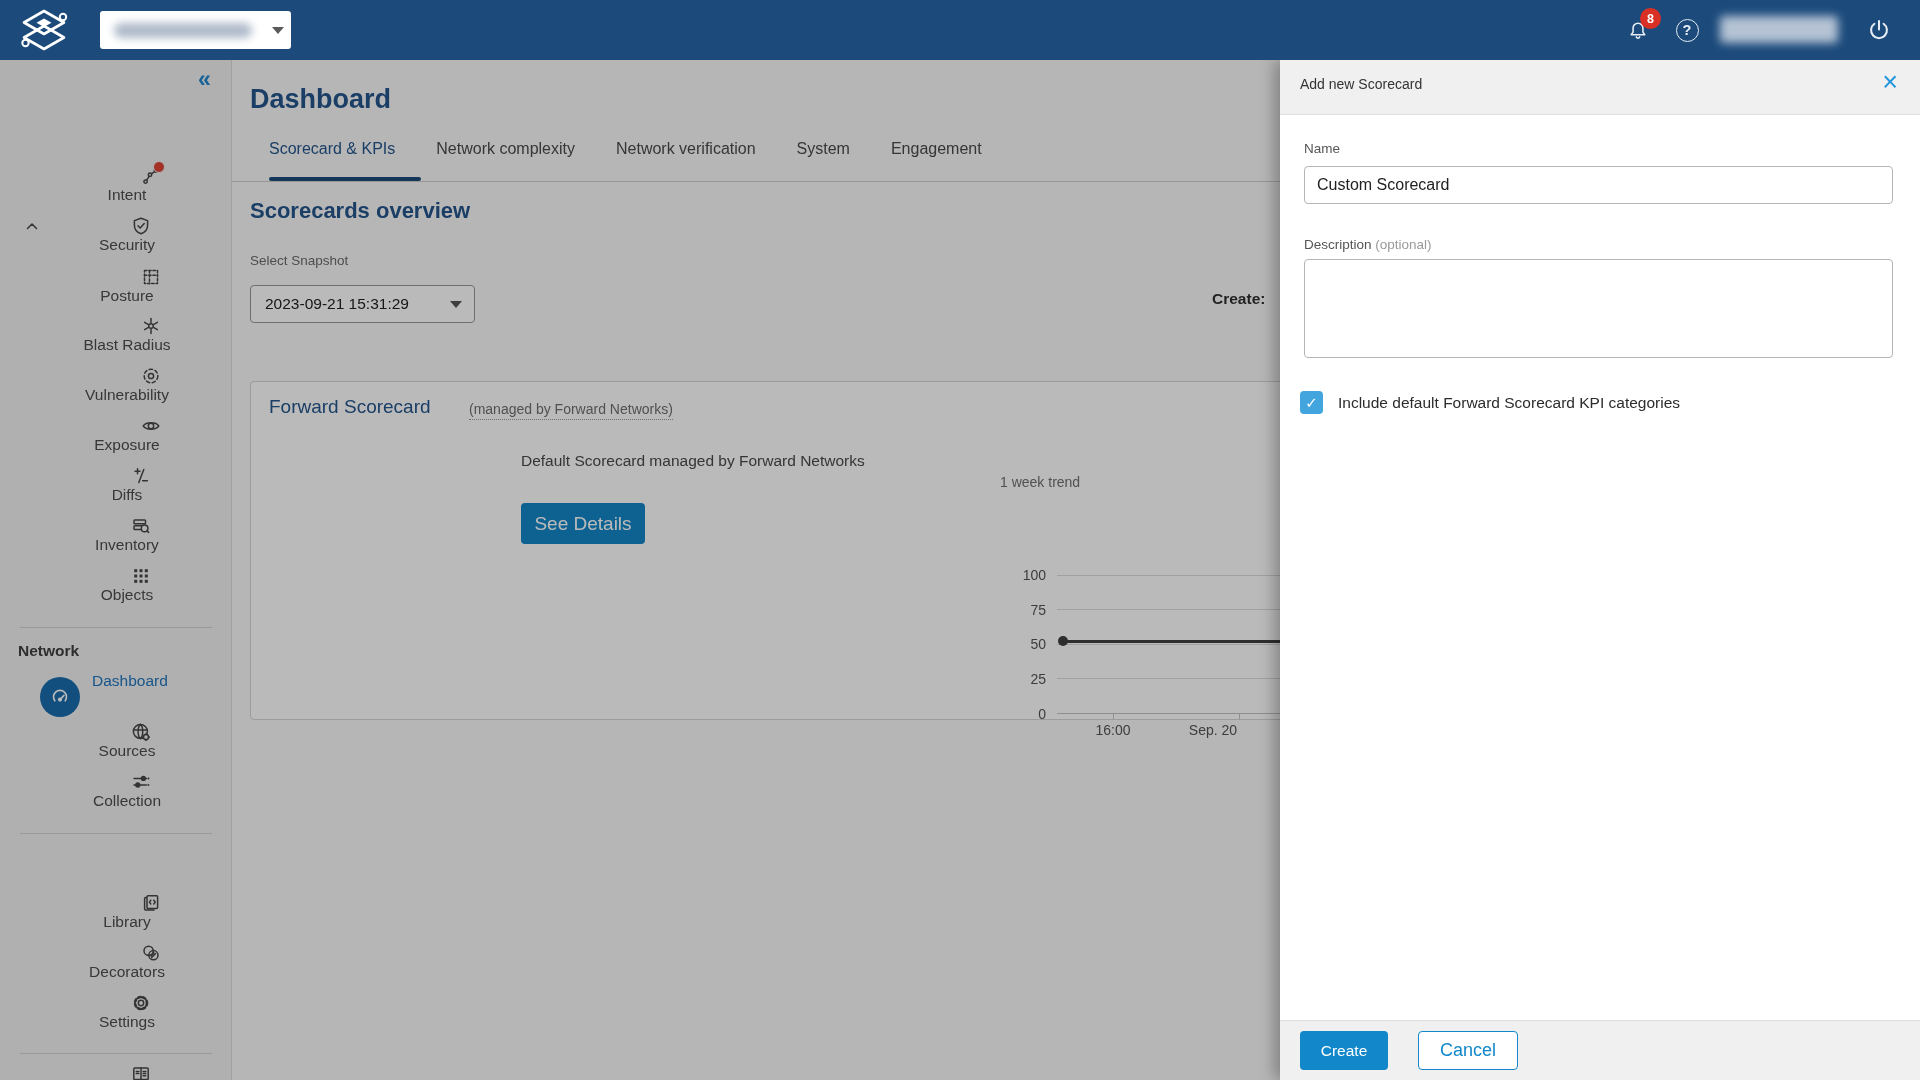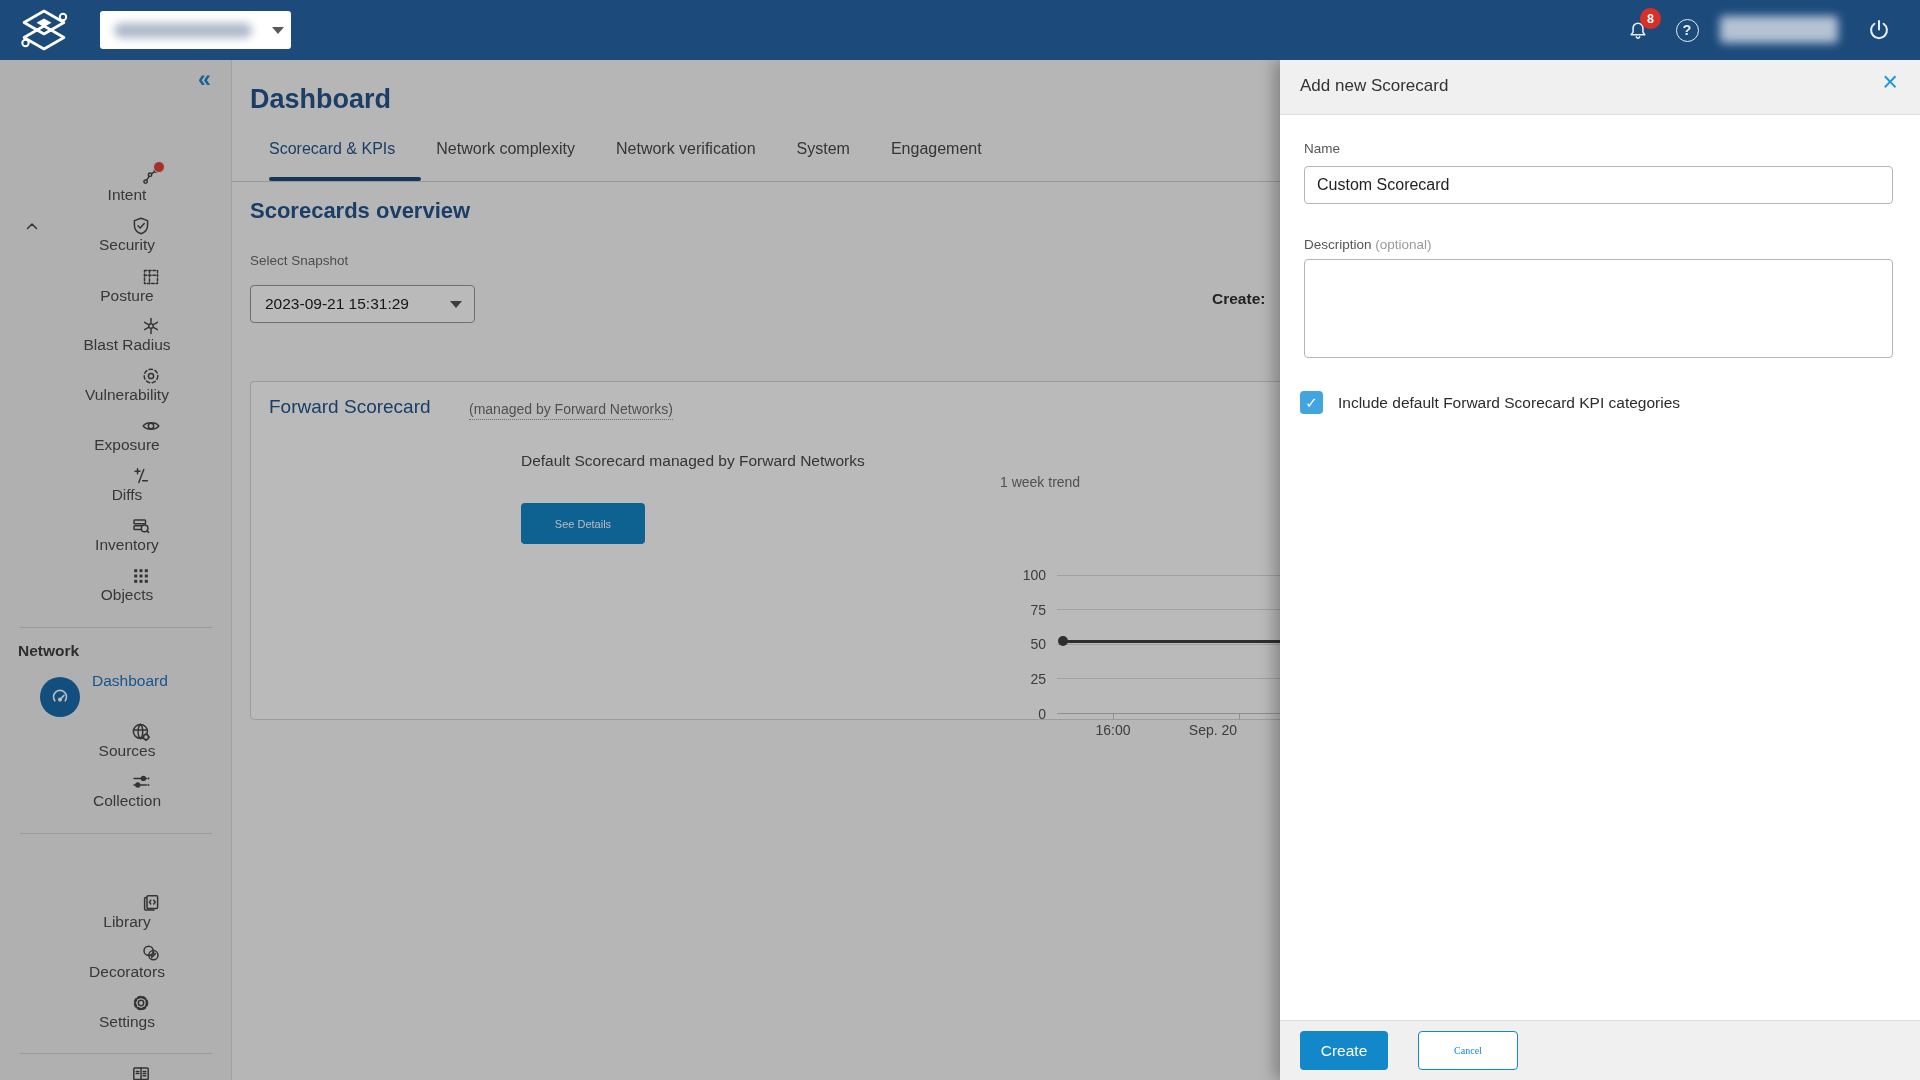--- a/index.html
+++ b/index.html
@@ -52,52 +52,52 @@
   .snap-caret { position:absolute; right:12px; }
   .trend-label { position:absolute; left:980px; top:230px; font-size:15.5px; font-weight:700; color:#2e2e2e; }
 
   
   .card { position:absolute; left:18px; top:321px; width:1090px; height:339px; background:#fff; border:1px solid #d6d6d6; border-radius:4px; }
   .card-title { position:absolute; left:18px; top:14px; font-size:19px; font-weight:400; color:#24558c; }
   .managed-by { position:absolute; left:218px; top:19px; font-size:14px; color:#6f6f6f; border-bottom:1px dotted #9a9a9a; padding-bottom:2px; }
   .donut-wrap { position:absolute; left:21px; top:72px; width:220px; height:220px; }
   .donut-score { position:absolute; left:0; top:0; width:220px; height:220px; display:flex; align-items:center; justify-content:center; font-size:46px; font-weight:500; color:#1c1c1c; }
   .card-desc { position:absolute; left:270px; top:70px; font-size:15.5px; color:#4a4a4a; }
-  .see-details { position:absolute; left:270px; top:121px; width:124px; height:41px; background:#1287c9; border:none; border-radius:4px; color:#fff; font-size:11px; font-family:inherit; cursor:pointer; }
+  .see-details { position:absolute; left:270px; top:121px; width:124px; height:41px; background:#1287c9; border:none; border-radius:4px; color:#fff; font-size:19px; font-family:inherit; cursor:pointer; }
   .trend-title { position:absolute; left:749px; top:92px; font-size:14px; color:#6f6f6f; }
 
   
   .ytick { position:absolute; width:40px; text-align:right; font-size:14px; color:#555; }
   .gridline { position:absolute; left:806px; width:284px; height:1px; background:#dcdcdc; }
   .gridline.axis { background:#c4c4c4; }
   .trendline { position:absolute; left:812px; top:258px; width:278px; height:3px; background:#3f3f3f; border-radius:2px; }
   .trend-dot { position:absolute; left:807px; top:254px; width:10px; height:10px; background:#3f3f3f; border-radius:50%; }
   .xtick-mark { position:absolute; top:331px; width:1px; height:6px; background:#c4c4c4; }
   .xtick { position:absolute; top:340px; font-size:14px; color:#555; text-align:center; }
 
   
   .scrim { position:absolute; left:0; top:60px; width:1280px; height:1020px; background:rgba(0,0,0,0.27); z-index:10; }
 
   
   .panel { position:absolute; left:1280px; top:60px; width:640px; height:1020px; background:#fff; z-index:20; box-shadow:-6px 0 14px rgba(0,0,0,0.28); }
   .panel-header { position:absolute; left:0; top:0; width:640px; height:55px; background:#f0f0f0; border-bottom:1px solid #dfdfdf; }
-  .panel-title { position:absolute; left:20px; top:16px; font-size:17px; font-weight:500; color:#333; }
+  .panel-title { position:absolute; left:20px; top:16px; font-size:14px; font-weight:500; color:#333; }
   .panel-close { position:absolute; right:22px; top:9px; font-size:27px; color:#2196dd; cursor:pointer; line-height:1; font-weight:400; }
   .field-label { position:absolute; left:24px; font-size:13.5px; color:#777; }
   .field-label .opt { color:#9a9a9a; }
   .field-label .lab { color:#555; }
   .name-input { position:absolute; left:24px; top:106px; width:589px; height:38px; border:1px solid #b5b5b5; border-radius:4px; font-size:16px; color:#222; padding:0 12px; font-family:inherit; }
   .desc-area { position:absolute; left:24px; top:199px; width:589px; height:99px; border:1px solid #b5b5b5; border-radius:4px; font-family:inherit; font-size:15px; resize:none; }
   .check-row { position:absolute; left:20px; top:331px; display:flex; align-items:center; cursor:pointer; }
   .checkbox { width:23px; height:23px; background:#42a5dd; border-radius:4px; display:flex; align-items:center; justify-content:center; }
   .checkbox::after { content:"✓"; color:#fff; font-size:15px; font-weight:700; }
   .check-label { margin-left:15px; font-size:15.5px; color:#2c2c2c; }
   .panel-footer { position:absolute; left:0; top:960px; width:640px; height:60px; background:#f0f0f0; border-top:1px solid #ddd; }
   .btn-create { position:absolute; left:20px; top:10px; width:88px; height:39px; background:#1287c9; color:#fff; border:none; border-radius:4px; font-size:15.5px; font-family:inherit; cursor:pointer; }
-  .btn-cancel { position:absolute; left:138px; top:10px; width:100px; height:39px; background:#fff; color:#1287c9; border:1.5px solid #1287c9; border-radius:4px; font-size:10px; font-weight:500; font-family:Liberation Serif, serif; cursor:pointer; }
+  .btn-cancel { position:absolute; left:138px; top:10px; width:100px; height:39px; background:#fff; color:#1287c9; border:1.5px solid #1287c9; border-radius:4px; font-size:18px; font-weight:500; font-family:Liberation Sans, sans-serif; cursor:pointer; }
 </style>
 </head>
 <body>
 
 <div id="app">
 
   <div class="topbar">
     <svg class="logo" viewBox="0 0 52 44">
       <path d="M26 3 L46 14.5 L26 26 L6 14.5 Z" stroke="#fff" stroke-width="2.6" fill="none" stroke-linejoin="round"></path>
       <path d="M26 18 L46 29.5 L26 41 L6 29.5 Z" stroke="#fff" stroke-width="2.6" fill="none" stroke-linejoin="round"></path>

